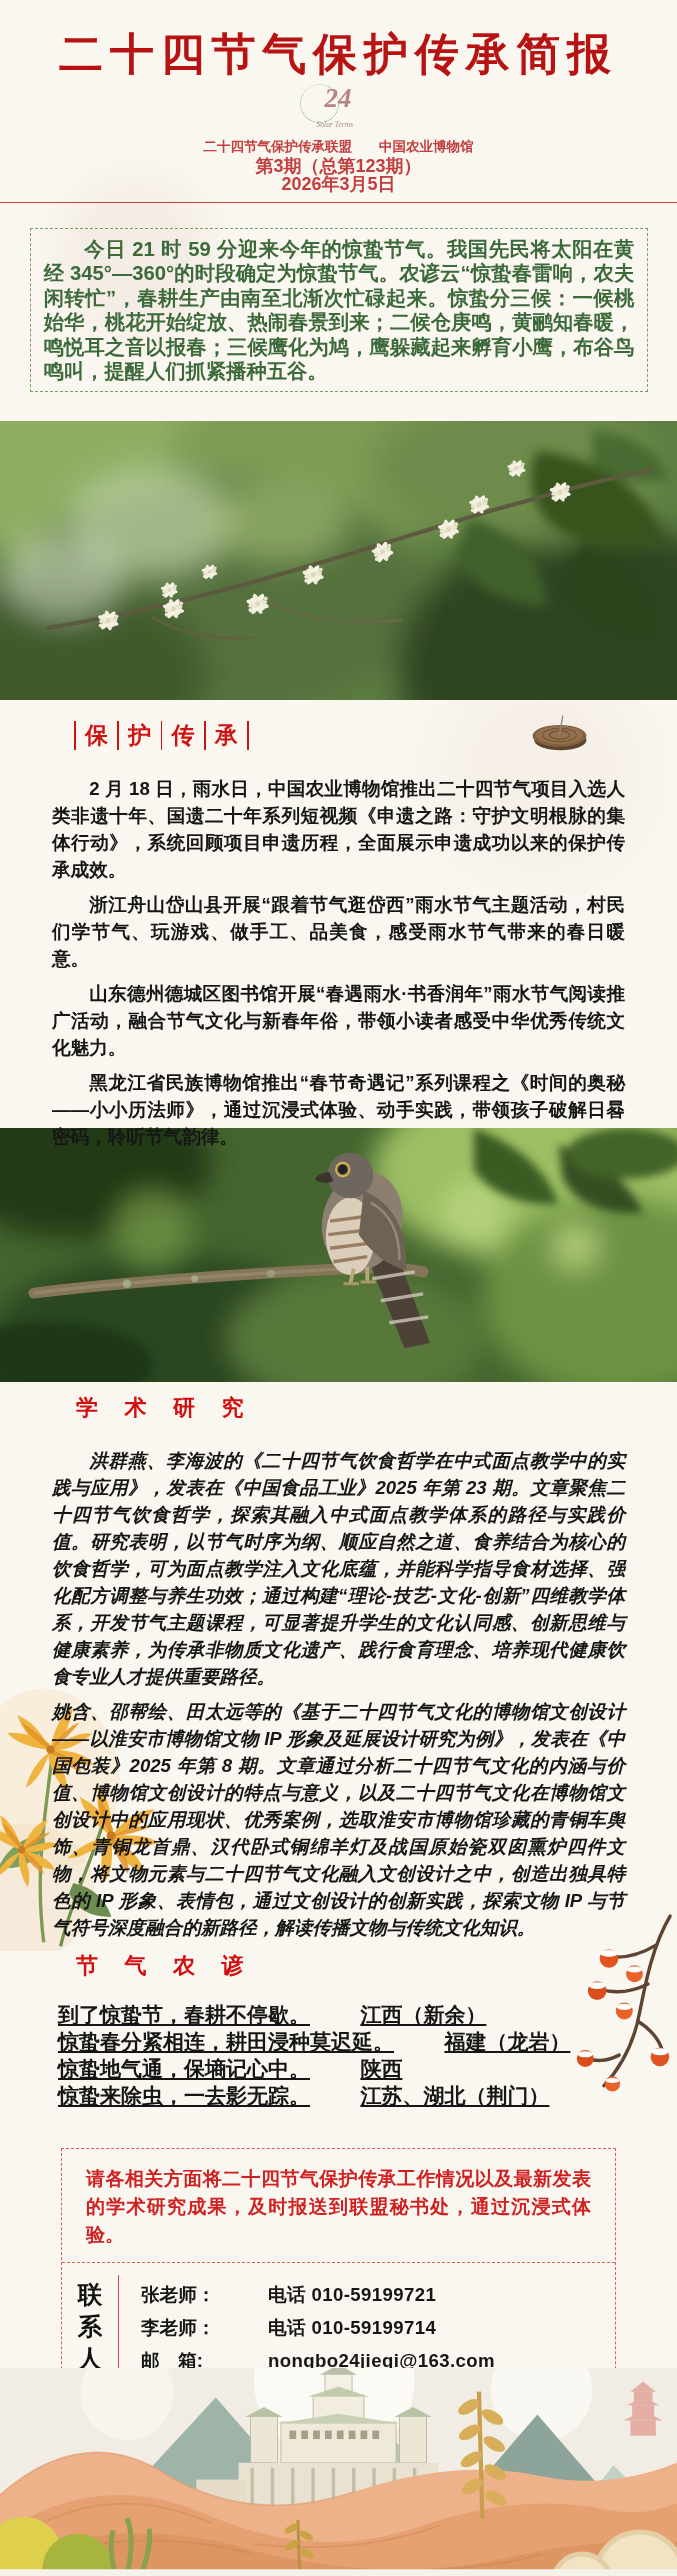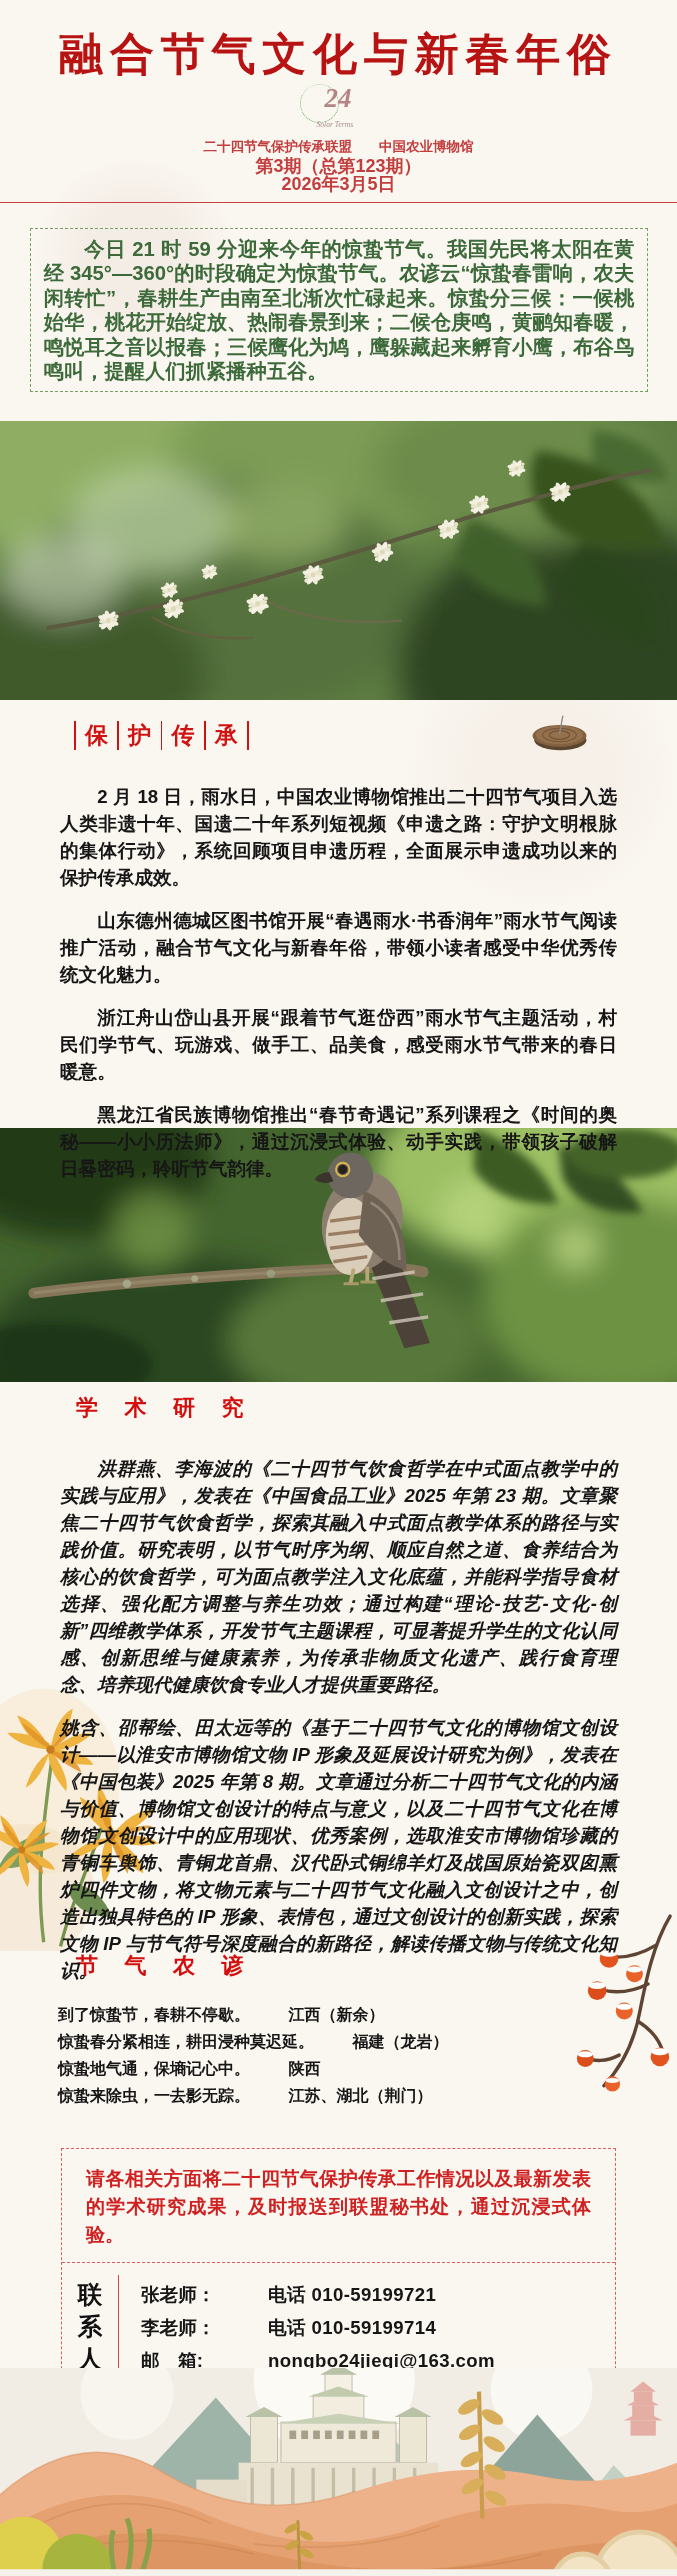--- a/index.html
+++ b/index.html
@@ -41,28 +41,28 @@
   .baohu-head{left:74px;top:721px;display:flex;align-items:center;}
   .baohu-head .vbar{width:1.7px;height:29px;background:#cf1212;}
   .baohu-head b{font-size:23px;line-height:29px;font-weight:bold;color:#cf1212;padding:0 9.3px;}
   .sec-head{font-weight:bold;font-size:22px;line-height:27px;color:#d30e0e;letter-spacing:10.2px;}
   .xueshu-head{left:76px;top:1394px;}
   .nongyan-head{left:76px;top:1952px;}
 
   
   .paras{width:589px;font-weight:bold;font-size:18.6px;line-height:27px;color:#161616;
          text-align:justify;z-index:2;}
-  .paras p{margin:16px;text-indent:2em;}
+  .paras p{margin:8px;text-indent:2em;}
   .paras p.noindent{text-indent:0;}
   .baohu-paras{left:44px;top:767px;}
   .xueshu-paras{left:44px;top:1439px;font-style:italic;}
 
   
   .proverbs{left:58px;top:2001px;z-index:2;}
-  .proverb-row{font-weight:bold;font-size:16px;line-height:27px;color:#161616;white-space:nowrap;}
+  .proverb-row{font-weight:bold;font-size:21px;line-height:27px;color:#161616;white-space:nowrap;text-decoration:underline;}
   .proverb-region{margin-left:2.4em;}
 
   
   .notice-contact{left:61px;top:2148px;width:555px;box-sizing:border-box;
                   border:1.7px dashed #e05c5c;}
   .notice-text{margin:0;padding:16px 24px 12.7px;font-weight:bold;font-size:19px;line-height:28px;
                color:#cf2121;text-align:justify;border-bottom:1.7px dashed #e05c5c;}
   .contact-area{display:flex;align-items:center;padding:12px 0 13.5px;min-height:105px;}
   .contact-label{display:flex;flex-direction:column;align-items:center;justify-content:center;
                  width:56px;align-self:stretch;border-right:1.7px solid #d84848;}
@@ -78,21 +78,21 @@
   .persimmon-deco{left:575px;top:1911px;width:102px;height:195px;z-index:1;}
   .footer-art{left:0;bottom:0;width:677px;height:208px;}
   .wooden-disc svg,.chrys-deco svg,.persimmon-deco svg,.footer-art svg{display:block;width:100%;height:100%;}
 </style>
 </head>
 <body>
 
 <div class="page">
 
   <div class="abs masthead">
-    <div class="title">融合节气文化与新春年俗</div>
+    <div class="title">二十四节气保护传承简报</div>
     <div class="logo">
       <span class="logo-ring"></span>
       <span class="logo-number">24</span>
       <span class="logo-caption">Solar Terms</span>
     </div>
     <div class="org-line">二十四节气保护传承联盟　　中国农业博物馆</div>
     <div class="issue-line">第3期（总第123期）</div>
     <div class="date-line">2026年3月5日</div>
     <div class="masthead-rule"></div>
   </div>
@@ -174,22 +174,22 @@
       <ellipse cx="35" cy="27" rx="32" ry="13" fill="#826040"></ellipse>
       <ellipse cx="35" cy="26" rx="28" ry="11" fill="#94714c"></ellipse>
       <ellipse cx="35" cy="26" rx="20" ry="8" fill="none" stroke="#74553a" stroke-width="1.3"></ellipse>
       <ellipse cx="35" cy="26" rx="12" ry="5" fill="none" stroke="#6b4d33" stroke-width="1.2"></ellipse>
       <line x1="35" y1="25" x2="39" y2="3" stroke="#8a8a8a" stroke-width="1.6"></line>
     </svg>
   </div>
 
   <div class="abs paras baohu-paras">
     <p>2 月 18 日，雨水日，中国农业博物馆推出二十四节气项目入选人类非遗十年、国遗二十年系列短视频《申遗之路：守护文明根脉的集体行动》，系统回顾项目申遗历程，全面展示申遗成功以来的保护传承成效。</p>
+    <p>浙江舟山岱山县开展“跟着节气逛岱西”雨水节气主题活动，村民们学节气、玩游戏、做手工、品美食，感受雨水节气带来的春日暖意。</p>
     <p>山东德州德城区图书馆开展“春遇雨水·书香润年”雨水节气阅读推广活动，融合节气文化与新春年俗，带领小读者感受中华优秀传统文化魅力。</p>
-    <p>浙江舟山岱山县开展“跟着节气逛岱西”雨水节气主题活动，村民们学节气、玩游戏、做手工、品美食，感受雨水节气带来的春日暖意。</p>
     <p>黑龙江省民族博物馆推出“春节奇遇记”系列课程之《时间的奥秘——小小历法师》，通过沉浸式体验、动手实践，带领孩子破解日晷密码，聆听节气韵律。</p>
   </div>
 
   <div class="abs photo-bird">
     <svg viewBox="0 0 800 300" preserveAspectRatio="none">
       <defs>
         <filter id="bb1" x="-40%" y="-40%" width="180%" height="180%">
             <feGaussianBlur stdDeviation="16"></feGaussianBlur>
           </filter>
         <filter id="bb2" x="-40%" y="-40%" width="180%" height="180%">

